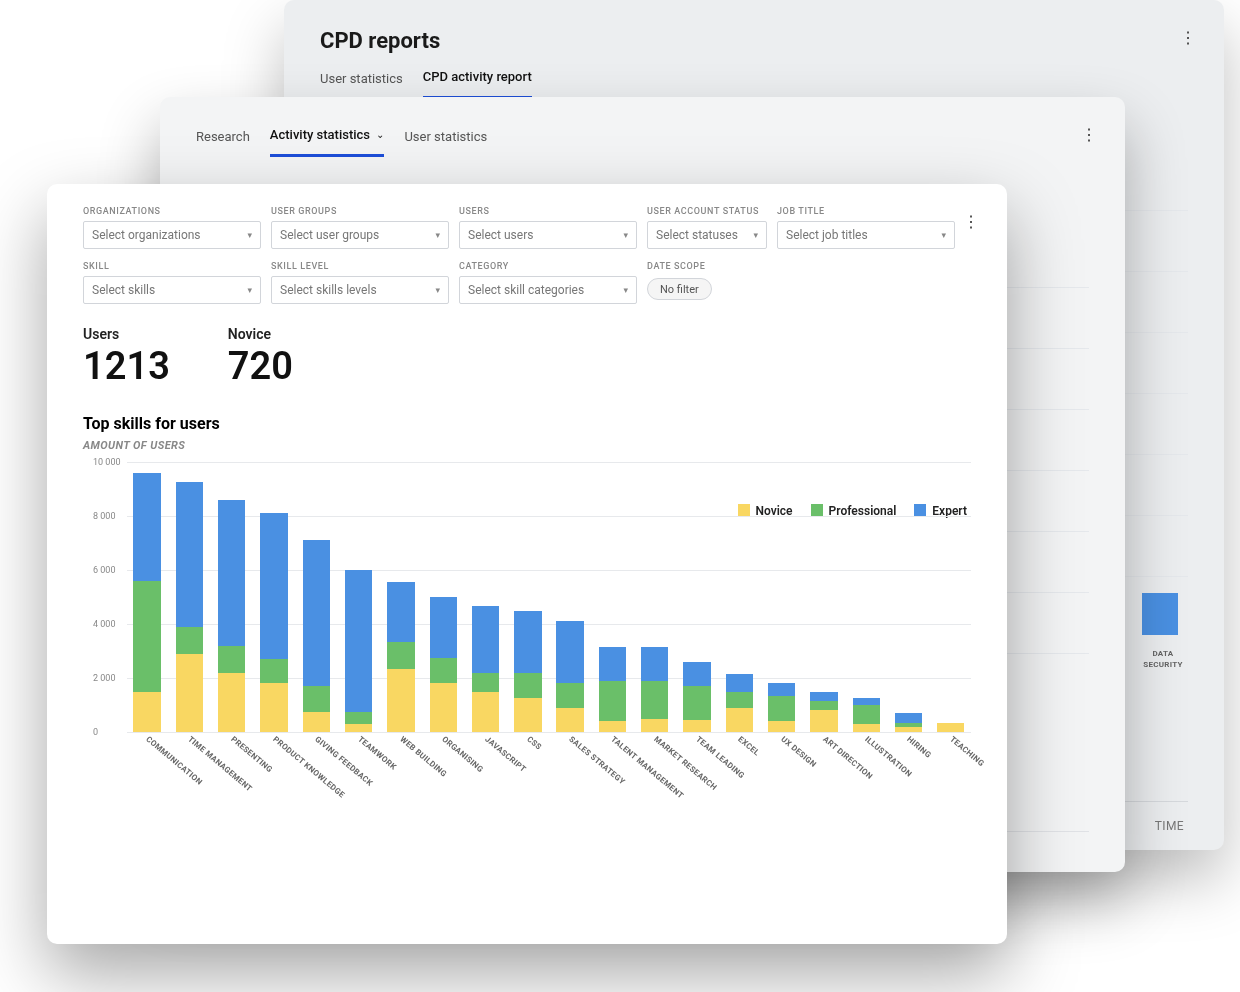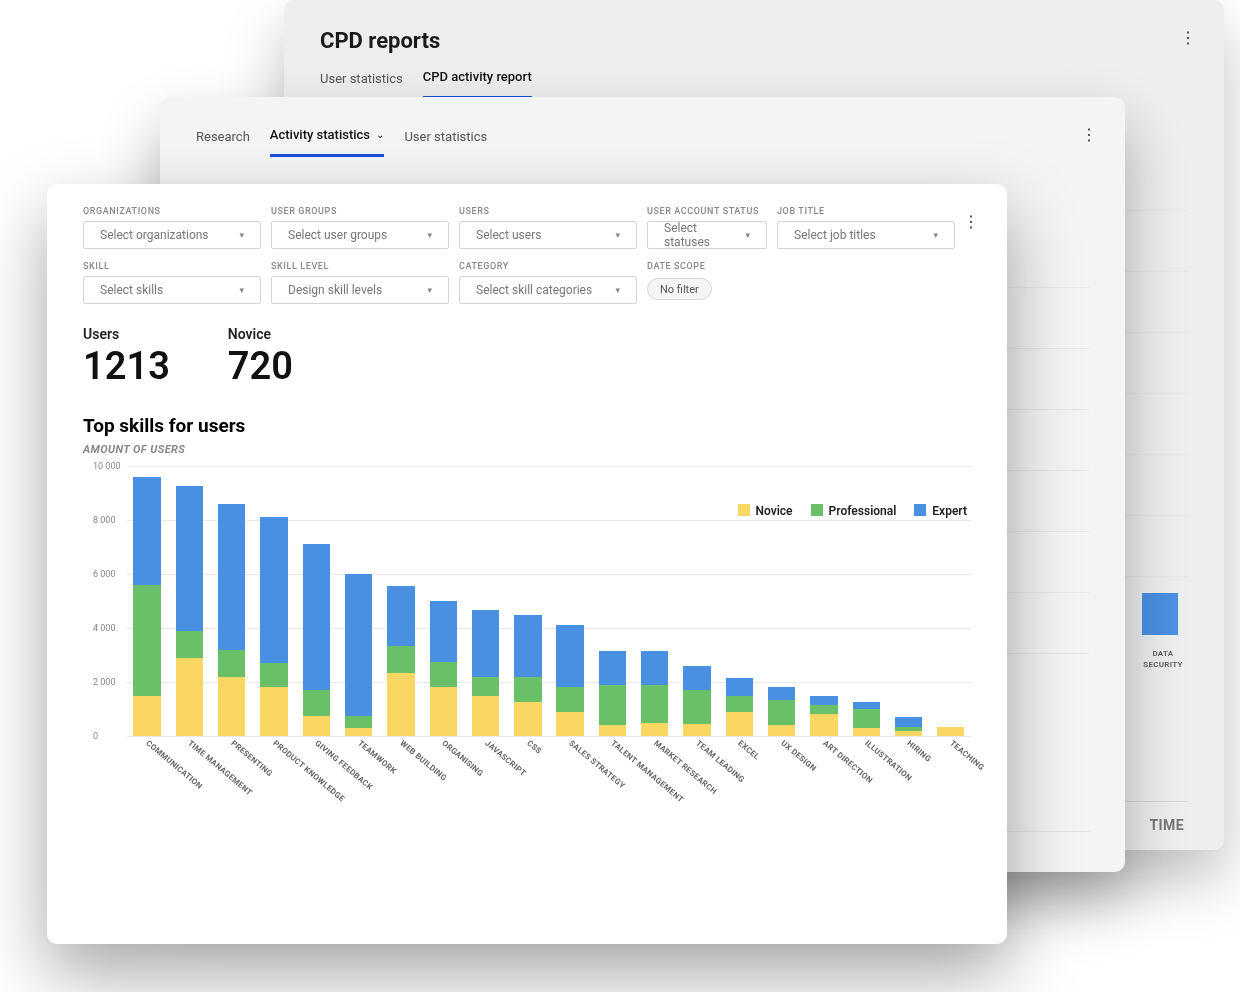--- a/index.html
+++ b/index.html
@@ -14,46 +14,46 @@
   .p-head{padding:28px 36px 0 36px;}
   .p-title{font-size:22px;font-weight:700;color:#1a1a1a;margin-bottom:14px;}
   .tabs{display:flex;gap:20px;border-bottom:1px solid transparent;font-size:13px;color:#555;}
   .tab{padding:2px 0 12px 0;cursor:pointer;display:flex;align-items:center;gap:6px;}
   .tab.active{color:#111;font-weight:500;border-bottom:3px solid #1d4ed8;}
   .more-vert{position:absolute;right:28px;top:30px;color:#333;cursor:pointer;font-size:16px;line-height:1;}
 
   .filters{display:flex;flex-wrap:wrap;gap:12px 10px;padding:22px 36px 8px 36px;}
   .filter{width:178px;}
   .filter label{display:block;font-size:9px;letter-spacing:.6px;text-transform:uppercase;color:#888;margin-bottom:5px;font-weight:500;}
-  .select{height:28px;border:1px solid #d2d5da;border-radius:2px;font-size:12px;color:#777;display:flex;align-items:center;justify-content:space-between;padding:0 16px;background:#fff;cursor:pointer;}
+  .select{height:28px;border:1px solid #d2d5da;border-radius:2px;font-size:12px;color:#777;display:flex;align-items:center;justify-content:space-between;padding:0 8px;background:#fff;cursor:pointer;}
   .caret{color:#888;font-size:9px;}
   .pill{display:inline-flex;align-items:center;height:22px;padding:0 12px;border:1px solid #d2d5da;border-radius:12px;font-size:11px;color:#555;background:#f5f5f5;margin-top:2px;cursor:pointer;}
 
   .stats{display:flex;gap:58px;padding:14px 36px 8px;}
   .stat .label{font-size:14px;font-weight:600;color:#222;margin-bottom:2px;}
   .stat .val{font-size:38px;font-weight:600;color:#111;}
 
-  .chart-title{font-size:19px;font-weight:700;padding:18px 36px 6px;}
+  .chart-title{font-size:16px;font-weight:700;padding:18px 36px 6px;}
   .ylabel{font-size:11px;font-weight:700;font-style:italic;letter-spacing:.4px;text-transform:uppercase;color:#888;padding:0 36px 4px;}
 
   .legend{position:absolute;right:40px;top:500px;display:flex;gap:18px;font-size:12px;font-weight:600;color:#222;}
   .legend .sw{width:12px;height:12px;display:inline-block;vertical-align:-1px;margin-right:6px;}
 
   .chart{position:relative;margin:6px 36px 0 60px;height:290px;}
   .grid{position:absolute;left:20px;right:0;top:0;bottom:20px;}
   .gline{position:absolute;left:0;right:0;height:1px;background:#e7e9ec;}
   .ytick{position:absolute;left:-34px;font-size:9px;color:#888;transform:translateY(-50%);}
   .bars{position:absolute;left:20px;right:0;bottom:20px;top:0;display:flex;align-items:flex-end;gap:2px;}
   .barcol{flex:1;display:flex;flex-direction:column-reverse;align-items:center;position:relative;}
   .seg{width:68%;}
   .seg.n{background:#f9d762;}
   .seg.p{background:#6abf69;}
   .seg.e{background:#4a90e2;}
   .xlabel{position:absolute;top:100%;left:50%;font-size:8px;font-weight:700;letter-spacing:.3px;color:#666;white-space:nowrap;transform-origin:left top;transform:rotate(40deg) translateX(4px);text-transform:uppercase;}
-  .xaxis-label{font-size:14px;font-weight:700;letter-spacing:.4px;text-transform:uppercase;color:#777;}
+  .xaxis-label{font-size:12px;font-weight:400;letter-spacing:.4px;text-transform:uppercase;color:#777;}
   .back .xaxis-label{position:absolute;right:40px;bottom:17px;}
   .back .mini-bar{position:absolute;right:40px;bottom:180px;width:42px;display:flex;flex-direction:column;}
   .back .mini-bar .bar{width:36px;height:42px;background:#4a90e2;}
   .back .mini-bar .cap{font-size:8px;font-weight:700;letter-spacing:.3px;color:#666;text-align:center;margin-top:14px;line-height:1.3;}
   .back .hr{position:absolute;left:36px;right:36px;bottom:48px;height:1px;background:#d6d9dd;}
   .mid .hr{position:absolute;left:36px;right:36px;bottom:40px;height:1px;background:#e0e2e6;}
 
   .stub-lines{position:absolute;left:36px;right:36px;top:210px;}
   .stub-lines div{height:1px;background:#e5e8ec;margin-bottom:60px;}
 
@@ -156,21 +156,21 @@
         <div class="filter" style="width: 178px;">
           <label>Skill</label>
           <div class="select">
             <span>Select skills</span>
             <span class="caret">▾</span>
           </div>
         </div>
         <div class="filter" style="width: 178px;">
           <label>Skill level</label>
           <div class="select">
-            <span>Design skill levels</span>
+            <span>Select skills levels</span>
             <span class="caret">▾</span>
           </div>
         </div>
         <div class="filter" style="width: 178px;">
           <label>Category</label>
           <div class="select">
             <span>Select skill categories</span>
             <span class="caret">▾</span>
           </div>
         </div>

